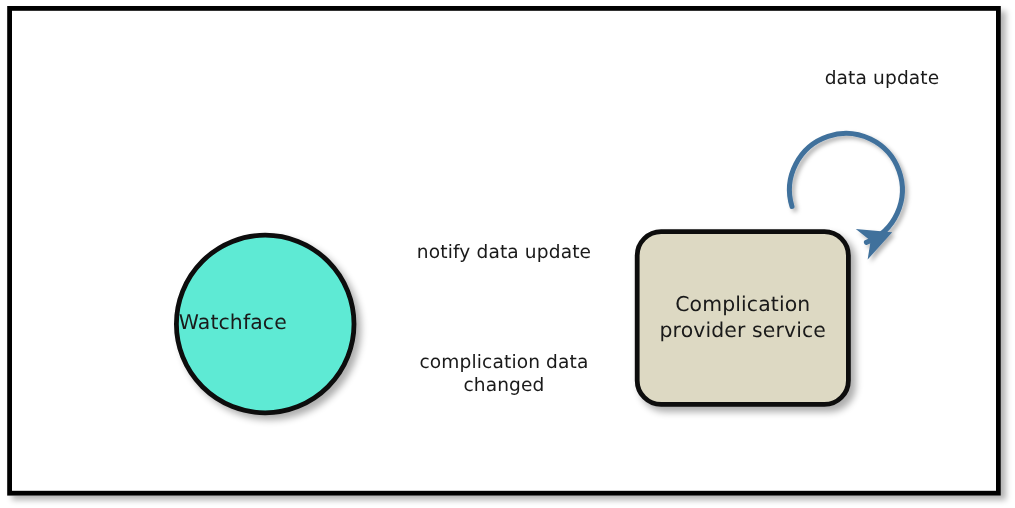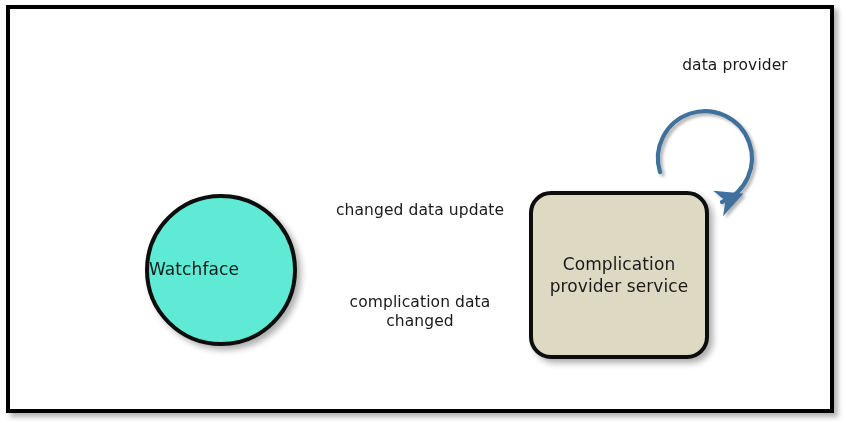--- a/index.html
+++ b/index.html
@@ -72,21 +72,21 @@
     text-align: center;
     letter-spacing: 0.1px;
   }
 
   
   #provider-node {
     position: absolute;
     left: 519px;
     top: 182px;
     width: 180px;
-    height: 168px;
+    height: 148px;
     border-radius: 22px;
     background: #ddd9c3;
     border: 4px solid #0d0d0d;
     box-sizing: border-box;
     display: flex;
     align-items: center;
     justify-content: center;
     box-shadow: 4px 4px 6px rgba(0,0,0,0.32);
   }
   #provider-node .node-label {
@@ -163,23 +163,23 @@
 
       <div id="watchface-node">
         <span class="node-label">Watchface</span>
       </div>
 
       <div id="provider-node">
         <span class="node-label">Complication
 provider service</span>
       </div>
 
-      <div class="edge-label" id="label-notify-data-update">changed data update</div>
+      <div class="edge-label" id="label-notify-data-update">notify data update</div>
 
       <div class="edge-label" id="label-complication-data-updated">complication data
 changed</div>
 
-      <div class="edge-label" id="label-data-changed">data provider</div>
+      <div class="edge-label" id="label-data-changed">data update</div>
 
     </div>
   </div>
 
 </div>
 
 </body></html>

